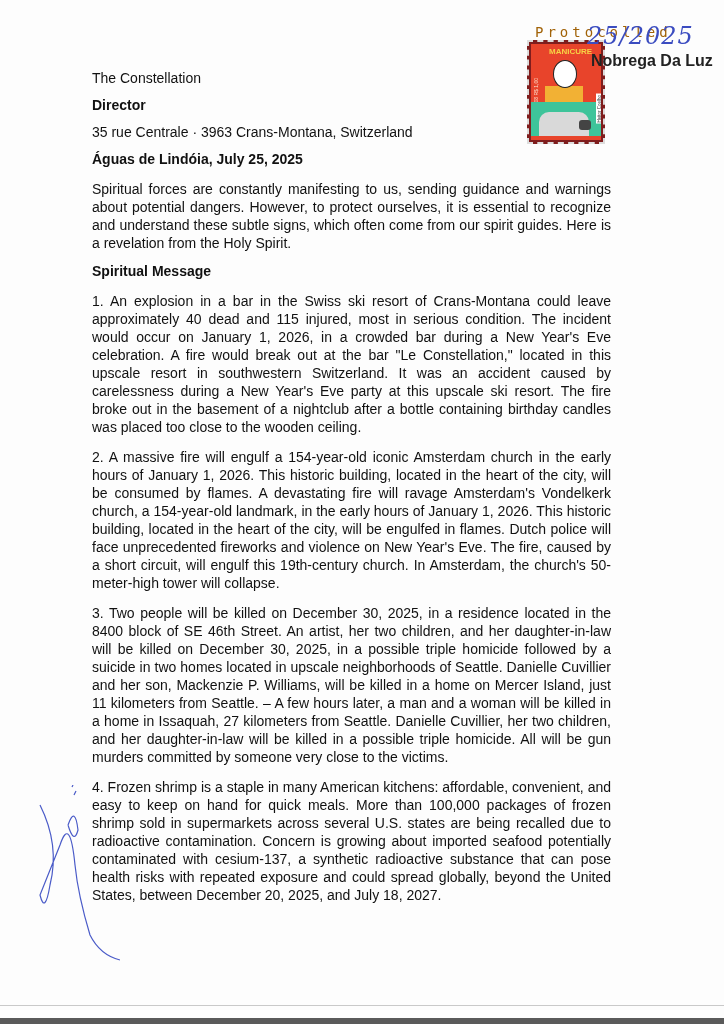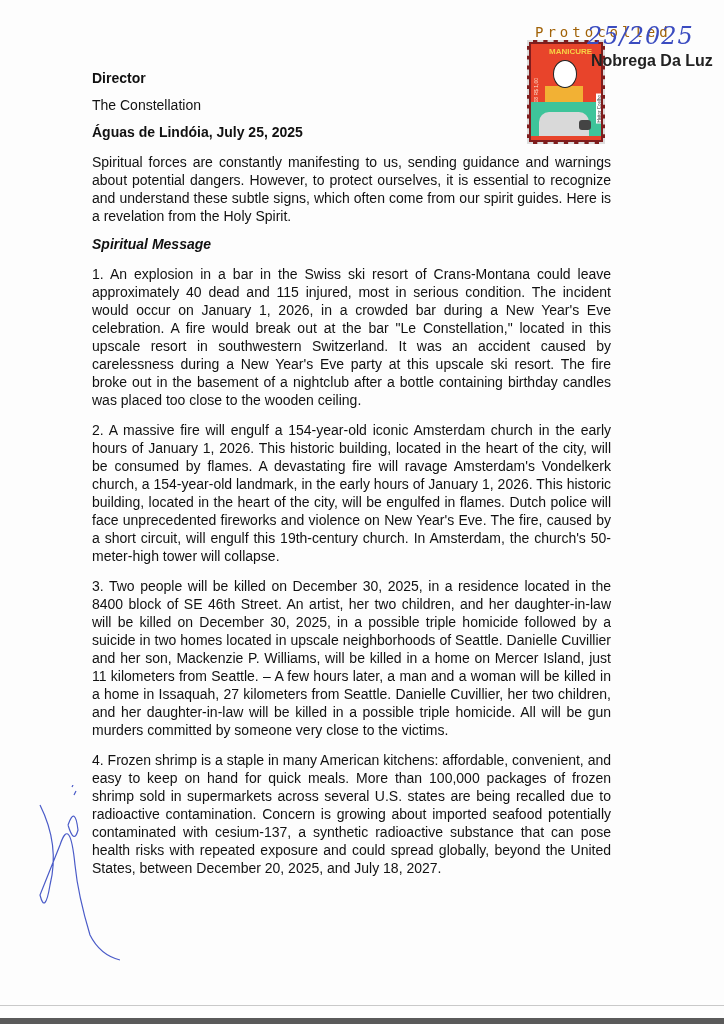--- a/index.html
+++ b/index.html
@@ -11,21 +11,21 @@
     .content {
       position: absolute; left: 92px; top: 69px; width: 519px;
       font-size: 14px; line-height: 18px;
     }
     .line { margin: 0; }
     .addr-name { margin-bottom: 9px; }
     .addr-role { font-weight: bold; margin-bottom: 9px; }
     .addr-street { margin-bottom: 9px; }
     .date { font-weight: bold; margin-bottom: 9px; }
     .para { text-align: justify; margin: 12px 0 10px 0; }
-    .section-title { font-weight: bold; margin: 0 0 9px 0; font-style: italic; }
+    .section-title { font-weight: bold; margin: 0 0 9px 0; }
     
     .stamp-area { position: absolute; left: 505px; top: 10px; width: 215px; height: 140px; }
     .protocol-text {
       position: absolute; left: 30px; top: 14px; font-family: "DejaVu Sans Mono", monospace;
       font-size: 14px; letter-spacing: 4px; color: #a16207;
     }
     .protocol-date {
       position: absolute; left: 82px; top: 12px; font-family: "DejaVu Serif", serif; font-style: italic;
       font-size: 24px; color: #3b4cc0; letter-spacing: 1px;
     }
@@ -68,22 +68,23 @@
         <div class="stamp-bowl"></div>
         <span class="stamp-credit">Heitor Coelho</span>
       </div>
     </div>
     <span class="protocol-text">Protocolled</span>
     <span class="protocol-date">25/2025</span>
     <span class="protocol-name">Nobrega Da Luz</span>
   </div>
 
   <div class="content">
+    <p class="line addr-name">The Constellation</p>
     <p class="line addr-role">Director</p>
-    <p class="line addr-name">The Constellation</p>
+    <p class="line addr-street">35 rue Centrale · 3963 Crans-Montana, Switzerland</p>
     <p class="line date">Águas de Lindóia, July 25, 2025</p>
     <p class="para">Spiritual forces are constantly manifesting to us, sending guidance and warnings about potential dangers. However, to protect ourselves, it is essential to recognize and understand these subtle signs, which often come from our spirit guides. Here is a revelation from the Holy Spirit.</p>
     <p class="section-title">Spiritual Message</p>
     <p class="para">1. An explosion in a bar in the Swiss ski resort of Crans-Montana could leave approximately 40 dead and 115 injured, most in serious condition. The incident would occur on January 1, 2026, in a crowded bar during a New Year's Eve celebration. A fire would break out at the bar "Le Constellation," located in this upscale resort in southwestern Switzerland. It was an accident caused by carelessness during a New Year's Eve party at this upscale ski resort. The fire broke out in the basement of a nightclub after a bottle containing birthday candles was placed too close to the wooden ceiling.</p>
     <p class="para">2. A massive fire will engulf a 154-year-old iconic Amsterdam church in the early hours of January 1, 2026. This historic building, located in the heart of the city, will be consumed by flames. A devastating fire will ravage Amsterdam's Vondelkerk church, a 154-year-old landmark, in the early hours of January 1, 2026. This historic building, located in the heart of the city, will be engulfed in flames. Dutch police will face unprecedented fireworks and violence on New Year's Eve. The fire, caused by a short circuit, will engulf this 19th-century church. In Amsterdam, the church's 50-meter-high tower will collapse.</p>
     <p class="para">3. Two people will be killed on December 30, 2025, in a residence located in the 8400 block of SE 46th Street. An artist, her two children, and her daughter-in-law will be killed on December 30, 2025, in a possible triple homicide followed by a suicide in two homes located in upscale neighborhoods of Seattle. Danielle Cuvillier and her son, Mackenzie P. Williams, will be killed in a home on Mercer Island, just 11 kilometers from Seattle. – A few hours later, a man and a woman will be killed in a home in Issaquah, 27 kilometers from Seattle. Danielle Cuvillier, her two children, and her daughter-in-law will be killed in a possible triple homicide. All will be gun murders committed by someone very close to the victims.</p>
     <p class="para">4. Frozen shrimp is a staple in many American kitchens: affordable, convenient, and easy to keep on hand for quick meals. More than 100,000 packages of frozen shrimp sold in supermarkets across several U.S. states are being recalled due to radioactive contamination. Concern is growing about imported seafood potentially contaminated with cesium-137, a synthetic radioactive substance that can pose health risks with repeated exposure and could spread globally, beyond the United States, between December 20, 2025, and July 18, 2027.</p>
   </div>
 
   <svg class="handwriting" width="110" height="180" viewBox="0 0 110 180">

